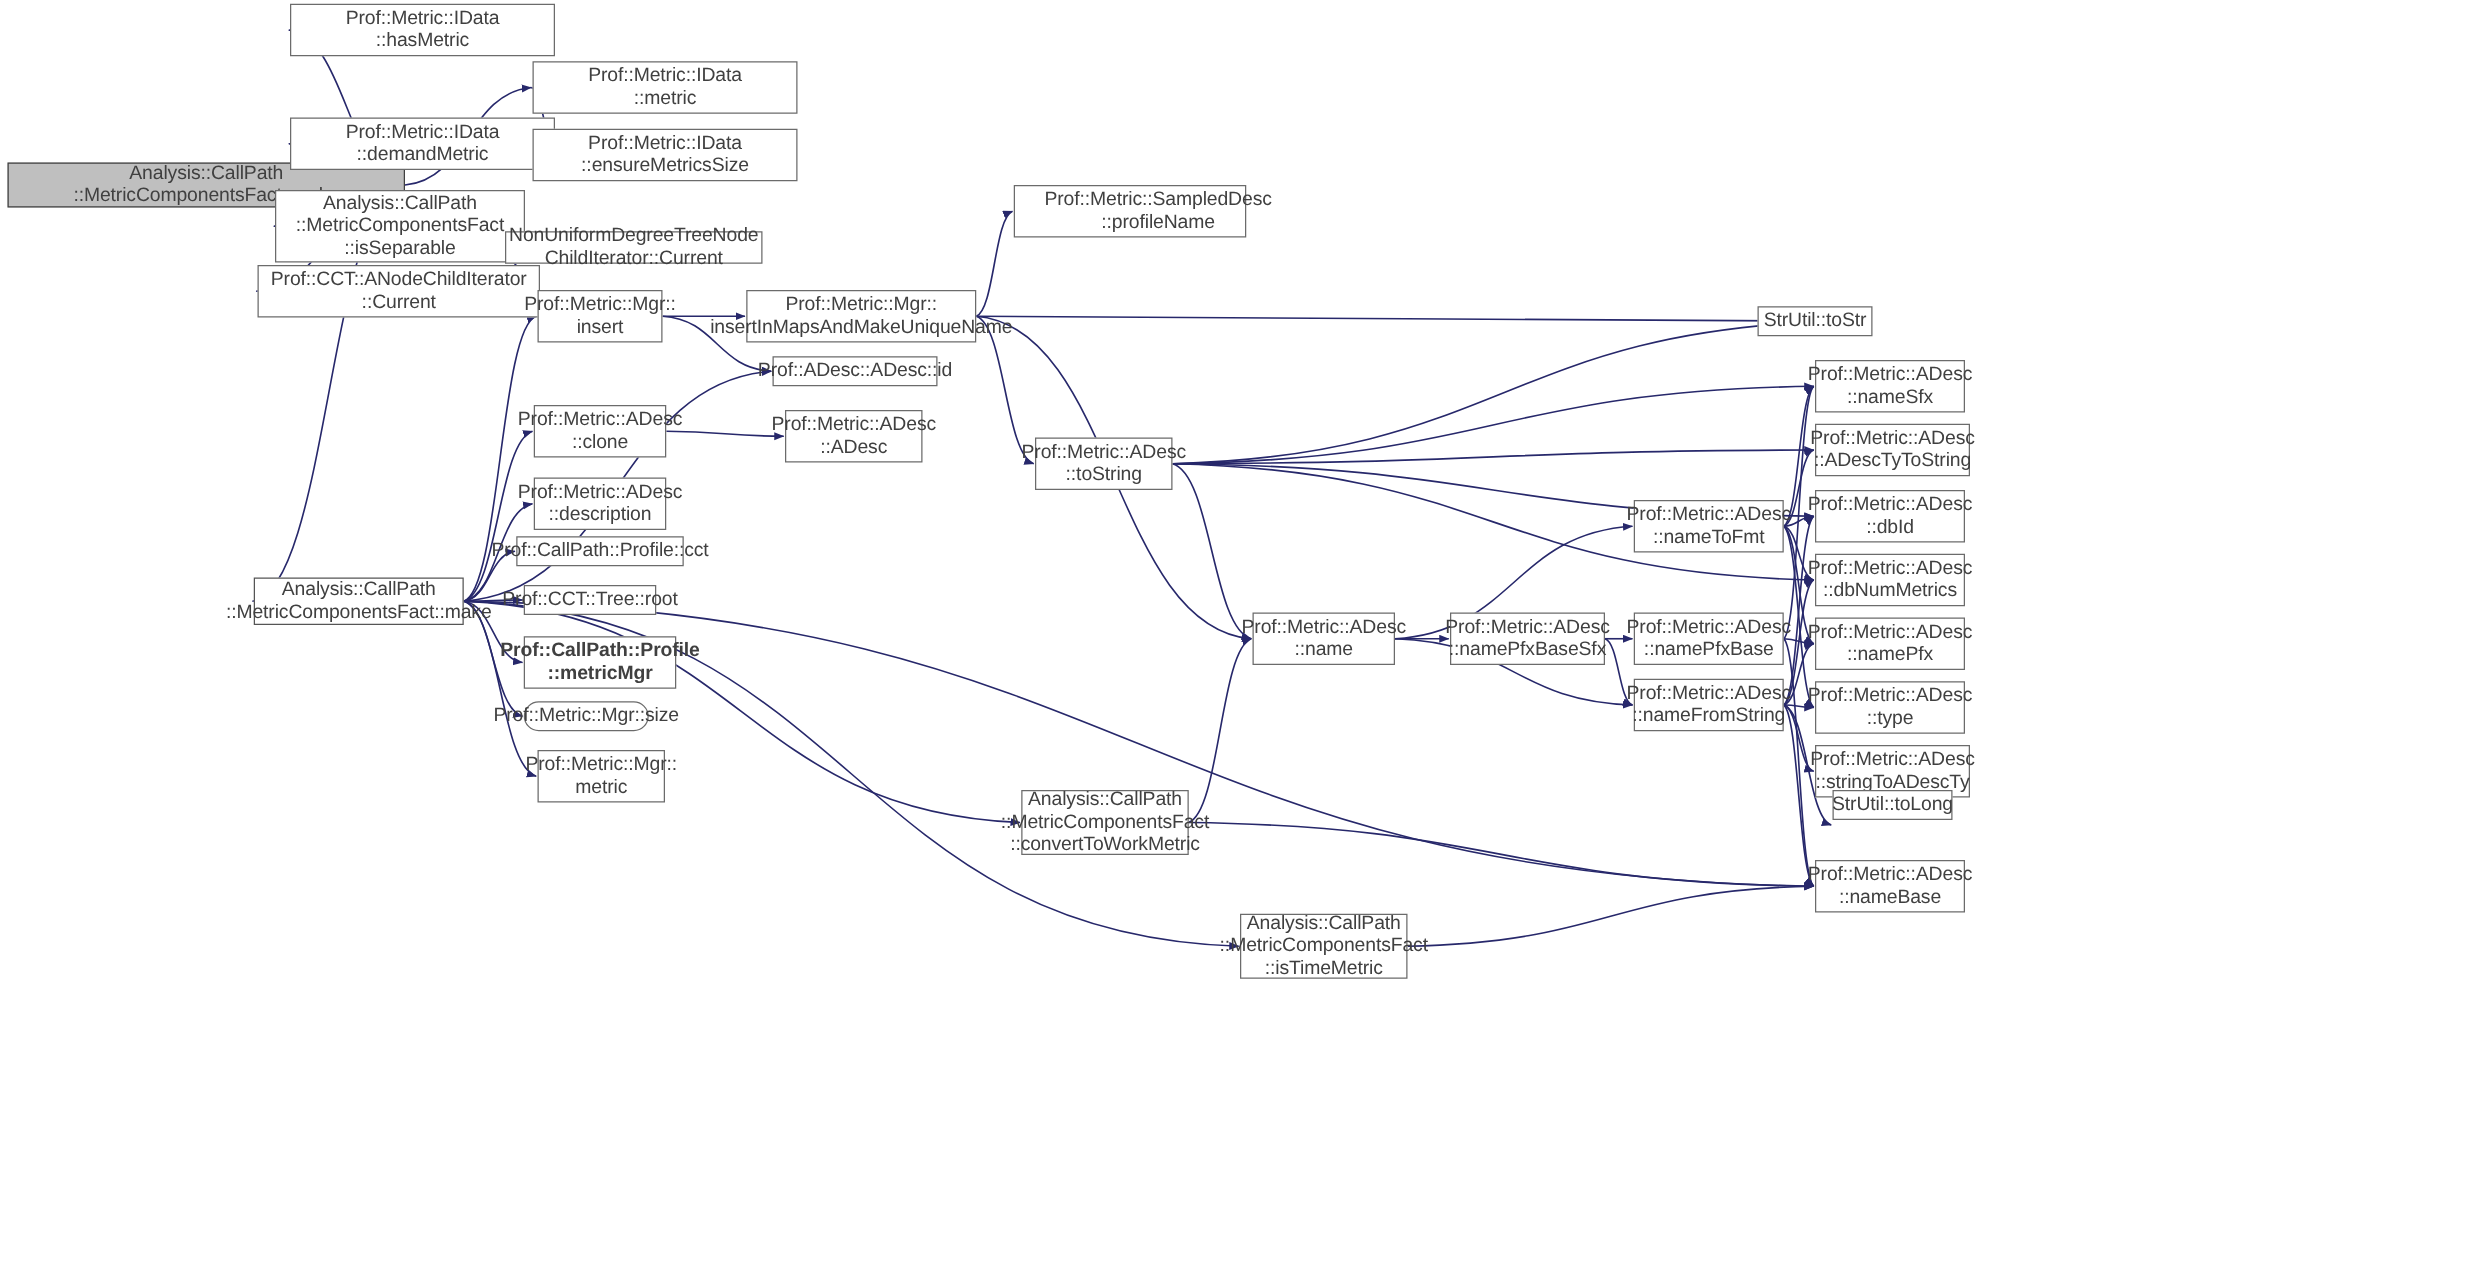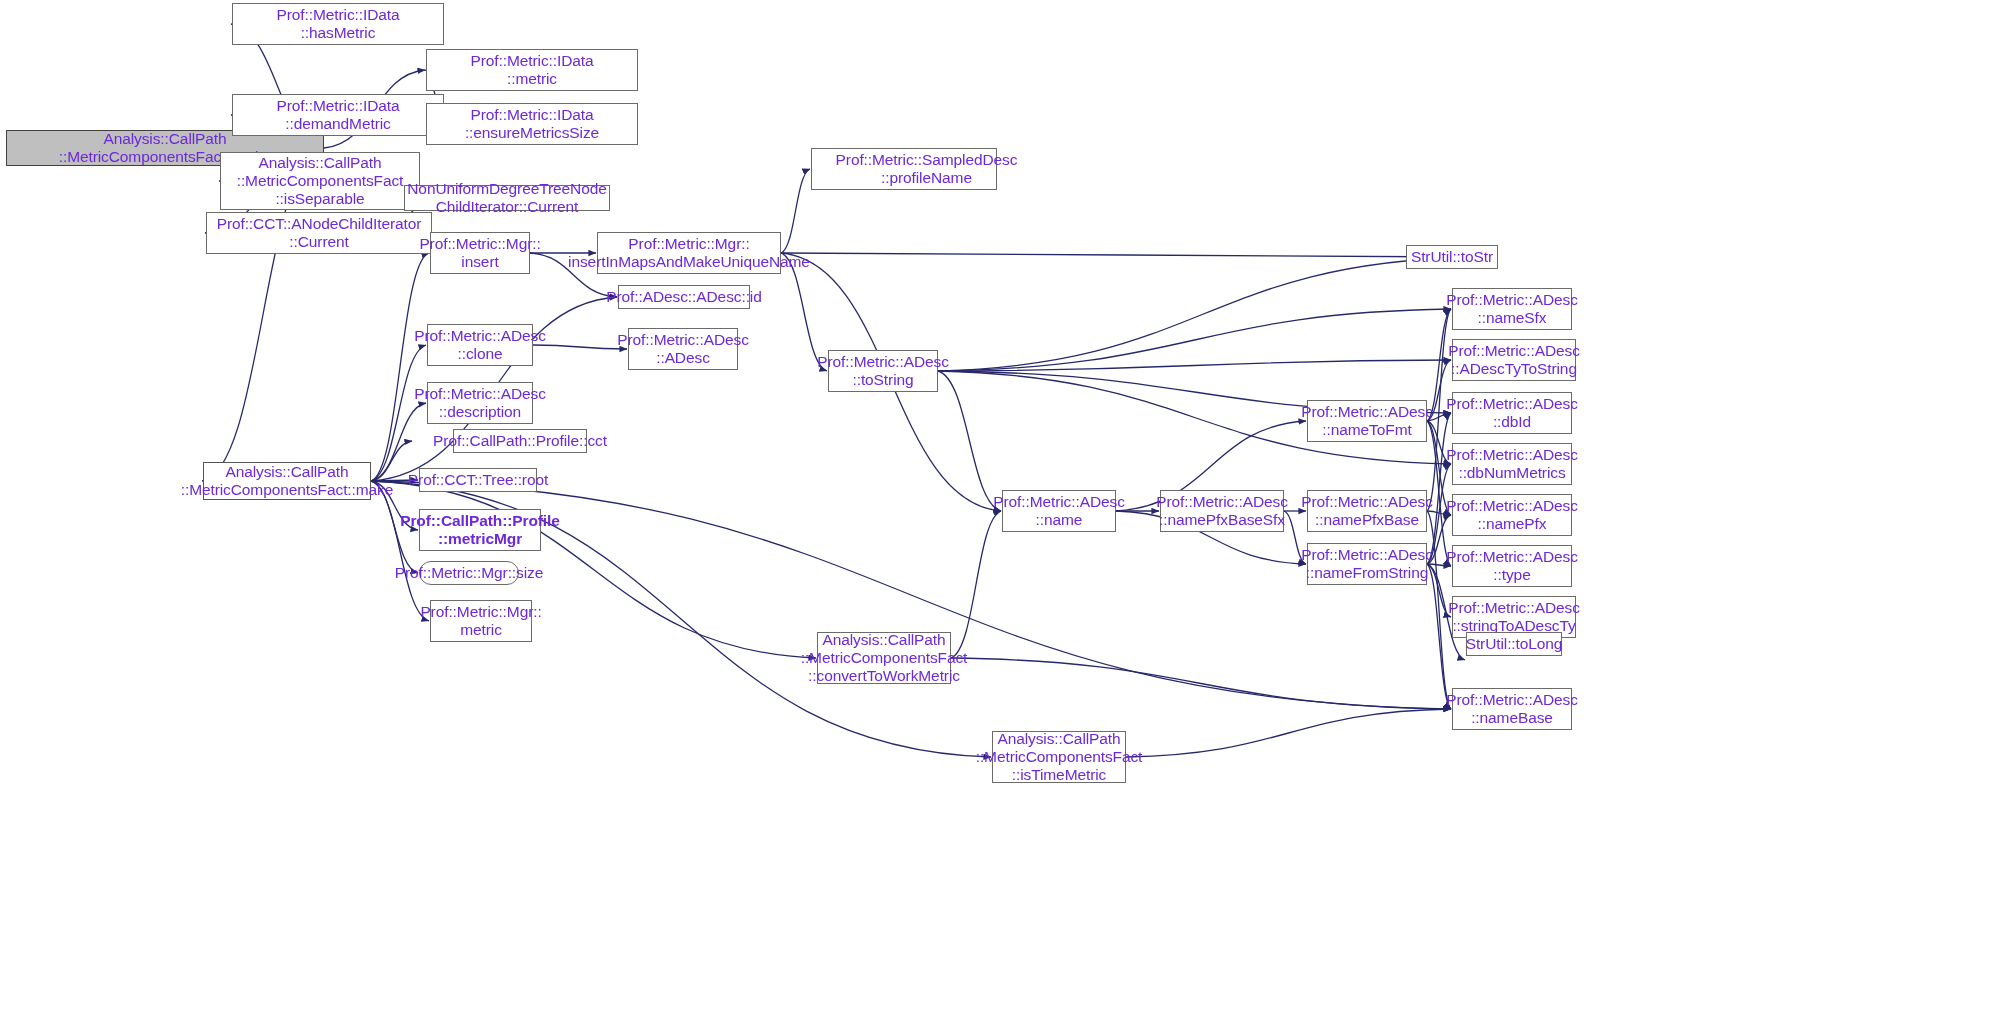--- a/index.html
+++ b/index.html
@@ -21,21 +21,21 @@
     top: 0;
     width: 1989px;
     height: 1024px;
     pointer-events: none;
   }
   .node {
     position: absolute;
     box-sizing: border-box;
     border: 1px solid #6b6b6b;
     background: #ffffff;
-    color: #6d28d9;
+    color: #404040;
     font-size: 15.5px;
     line-height: 1.18;
     display: flex;
     align-items: center;
     justify-content: center;
     text-align: center;
     white-space: pre-line;
     letter-spacing: -0.1px;
     padding: 0 3px;
   }
@@ -142,24 +142,24 @@
 insertInMapsAndMakeUniqueName</div>
       <div class="node" style="left: 811px; top: 148px; width: 186px; height: 42px; padding-left: 48px;">Prof::Metric::SampledDesc
 ::profileName</div>
       <div class="node" style="left: 618px; top: 285px; width: 132px; height: 24px;">Prof::ADesc::ADesc::id</div>
       <div class="node" style="left: 427px; top: 324px; width: 106px; height: 42px;">Prof::Metric::ADesc
 ::clone</div>
       <div class="node" style="left: 628px; top: 328px; width: 110px; height: 42px;">Prof::Metric::ADesc
 ::ADesc</div>
       <div class="node" style="left: 427px; top: 382px; width: 106px; height: 42px;">Prof::Metric::ADesc
 ::description</div>
-      <div class="node" style="left: 413px; top: 429px; width: 134px; height: 24px; margin-left: 40px;">Prof::CallPath::Profile::cct</div>
+      <div class="node" style="left: 413px; top: 429px; width: 134px; height: 24px;">Prof::CallPath::Profile::cct</div>
       <div class="node thick" style="left: 203px; top: 462px; width: 168px; height: 38px;">Analysis::CallPath
 ::MetricComponentsFact::make</div>
-      <div class="node" style="left: 419px; top: 468px; width: 118px; height: 24px;">Prof::CCT::Tree::root</div>
+      <div class="node" style="left: 419px; top: 468px; width: 106px; height: 24px;">Prof::CCT::Tree::root</div>
       <div class="node" style="left: 419px; top: 509px; width: 122px; height: 42px; font-weight: bold;">Prof::CallPath::Profile
 ::metricMgr</div>
       <div class="node" style="left: 419px; top: 561px; width: 100px; height: 24px; border-radius: 12px;">Prof::Metric::Mgr::size</div>
       <div class="node" style="left: 430px; top: 600px; width: 102px; height: 42px;">Prof::Metric::Mgr::
 metric</div>
       <div class="node" style="left: 828px; top: 350px; width: 110px; height: 42px;">Prof::Metric::ADesc
 ::toString</div>
       <div class="node" style="left: 1002px; top: 490px; width: 114px; height: 42px;">Prof::Metric::ADesc
 ::name</div>
       <div class="node" style="left: 1160px; top: 490px; width: 124px; height: 42px;">Prof::Metric::ADesc

